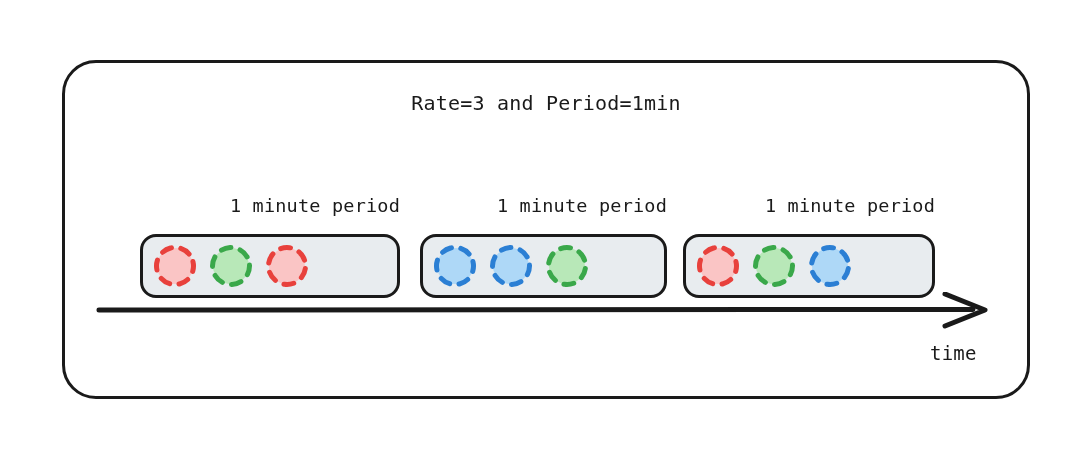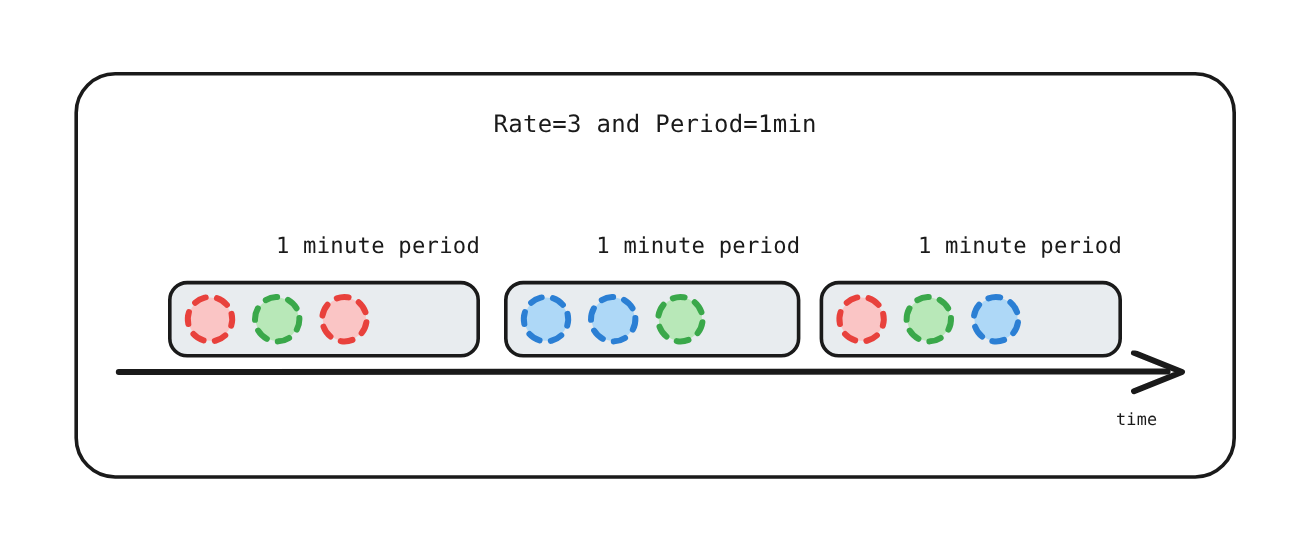--- a/index.html
+++ b/index.html
@@ -90,21 +90,21 @@
     left: 95px;
     top: 280px;
     width: 900px;
     height: 40px;
   }
 
   .time-label {
     position: absolute;
     left: 930px;
     top: 330px;
-    font-size: 14px;
+    font-size: 19px;
     color: #1a1a1a;
     white-space: nowrap;
     letter-spacing: 0.2px;
   }
 </style>
 </head>
 <body>
 
 <div id="canvas">
 

